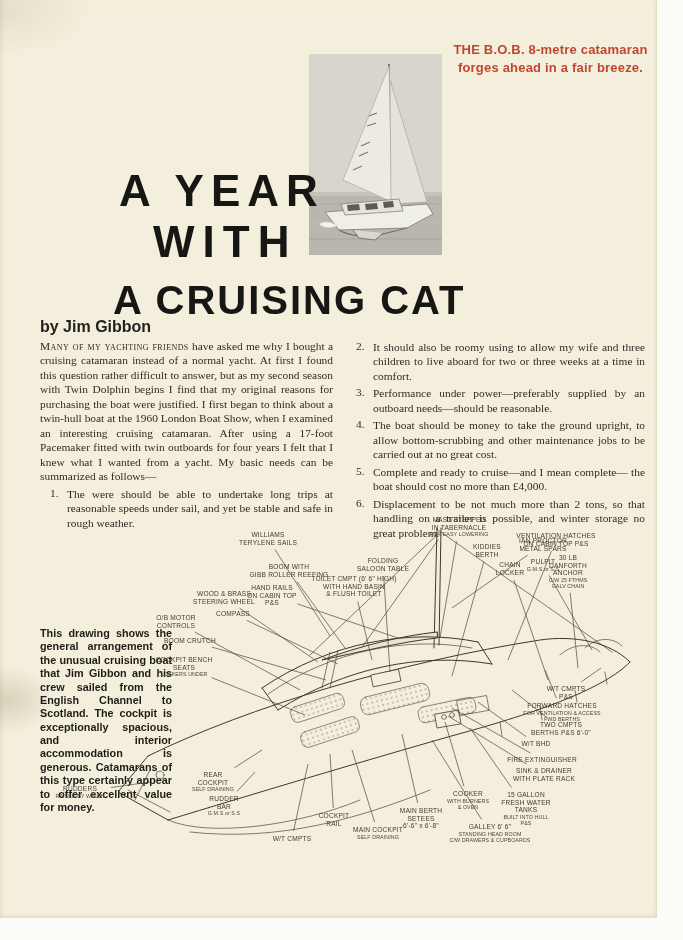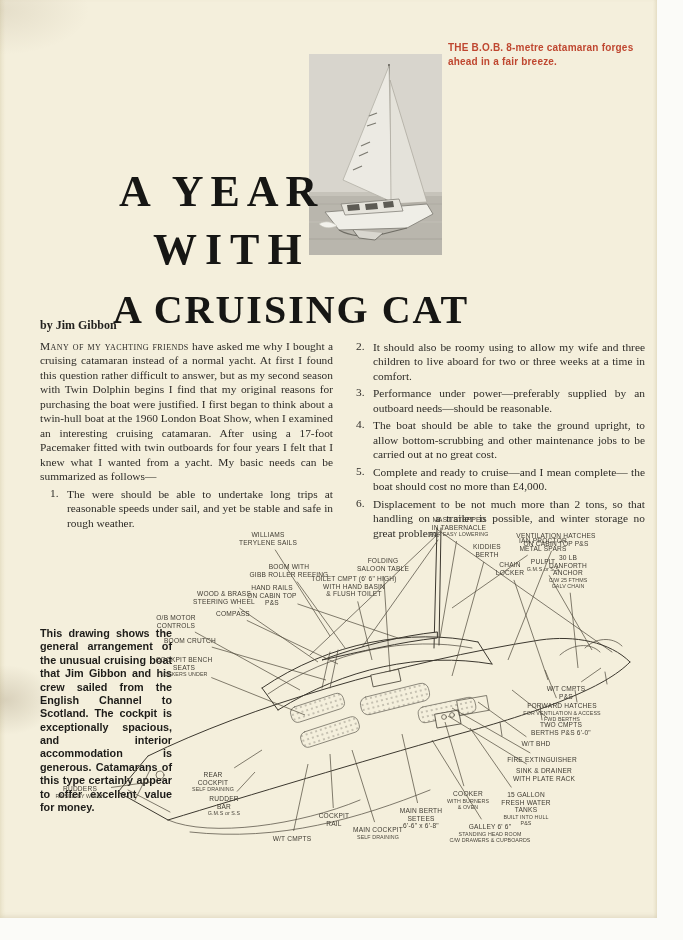--- a/index.html
+++ b/index.html
@@ -13,35 +13,35 @@
     background:
       radial-gradient(70px 50px at 6px 700px, rgba(110,92,60,.20), transparent 70%),
       radial-gradient(120px 60px at 0px 10px, rgba(120,100,70,.12), transparent 75%),
       linear-gradient(90deg,#eee8d0 0,#f4efdc 6px,#f4efdc calc(100% - 4px),#ece6cf 100%),
       #f4efdc;
     box-shadow: inset 0 -2px 4px rgba(140,120,80,.15);
   }
   .caption{
     position:absolute;left:448px;top:41px;width:205px;
     color:#bf4730;font-family:"Liberation Sans",sans-serif;
-    font-weight:bold;font-size:10px;line-height:1.4;letter-spacing:.2px;
+    font-weight:bold;font-size:13px;line-height:1.4;letter-spacing:.2px;text-align:center;
   }
   .photo{position:absolute;left:309px;top:54px;width:133px;height:201px;}
   .photo svg{display:block;}
   .title{
     position:absolute;left:113px;top:166px;width:410px;
-    font-family:Liberation Serif, serif;font-weight:bold;color:#161614;
+    font-family:Liberation Sans, sans-serif;font-weight:bold;color:#161614;
   }
   .title div{white-space:nowrap;}
   .t1{font-size:44px;letter-spacing:7px;margin-left:6px;}
-  .t2{font-size:44px;letter-spacing:8px;margin-left:40px;margin-top:7px;}
+  .t2{font-size:44px;letter-spacing:8px;margin-left:40px;margin-top:1px;}
   .t3{font-size:40px;letter-spacing:2px;margin-top:11px;}
   .byline{
     position:absolute;left:40px;top:318px;
-    font-family:Liberation Serif, serif;font-weight:bold;font-size:12px;color:#24221f;
+    font-family:Liberation Sans, sans-serif;font-weight:bold;font-size:16px;color:#24221f;
   }
   .col-left{position:absolute;left:40px;top:339px;width:293px;}
   .col-right{position:absolute;left:346px;top:337px;width:299px;}
   .body-text{font-size:11.4px;line-height:1.27;text-align:justify;color:#2d2b27;}
   .lead{font-variant:small-caps;letter-spacing:.4px;}
   .li{display:flex;margin:3px 0 3px 10px;}
   .li .num{flex:none;width:17px;font-size:11.4px;color:#2d2b27;}
   .li .txt{flex:1;font-size:11.4px;line-height:1.27;text-align:justify;color:#2d2b27;}
   .sidebar{
     position:absolute;left:40px;top:627px;width:132px;
@@ -118,21 +118,21 @@
         <div class="li">
           <span class="num">2.</span>
           <span class="txt">It should also be roomy using to allow my wife and three children to live aboard for two or three weeks at a time in comfort.</span>
         </div>
         <div class="li">
           <span class="num">3.</span>
           <span class="txt">Performance under power—preferably supplied by an outboard needs—should be reasonable.</span>
         </div>
         <div class="li">
           <span class="num">4.</span>
-          <span class="txt">The boat should be able to take the ground upright, to allow bottom-scrubbing and other maintenance jobs to be carried out at no great cost.</span>
+          <span class="txt">The boat should be money to take the ground upright, to allow bottom-scrubbing and other maintenance jobs to be carried out at no great cost.</span>
         </div>
         <div class="li">
           <span class="num">5.</span>
           <span class="txt">Complete and ready to cruise—and I mean complete— the boat should cost no more than £4,000.</span>
         </div>
         <div class="li">
           <span class="num">6.</span>
           <span class="txt">Displacement to be not much more than 2 tons, so that handling on a trailer is possible, and winter storage no great problem.</span>
         </div>
       </div>

